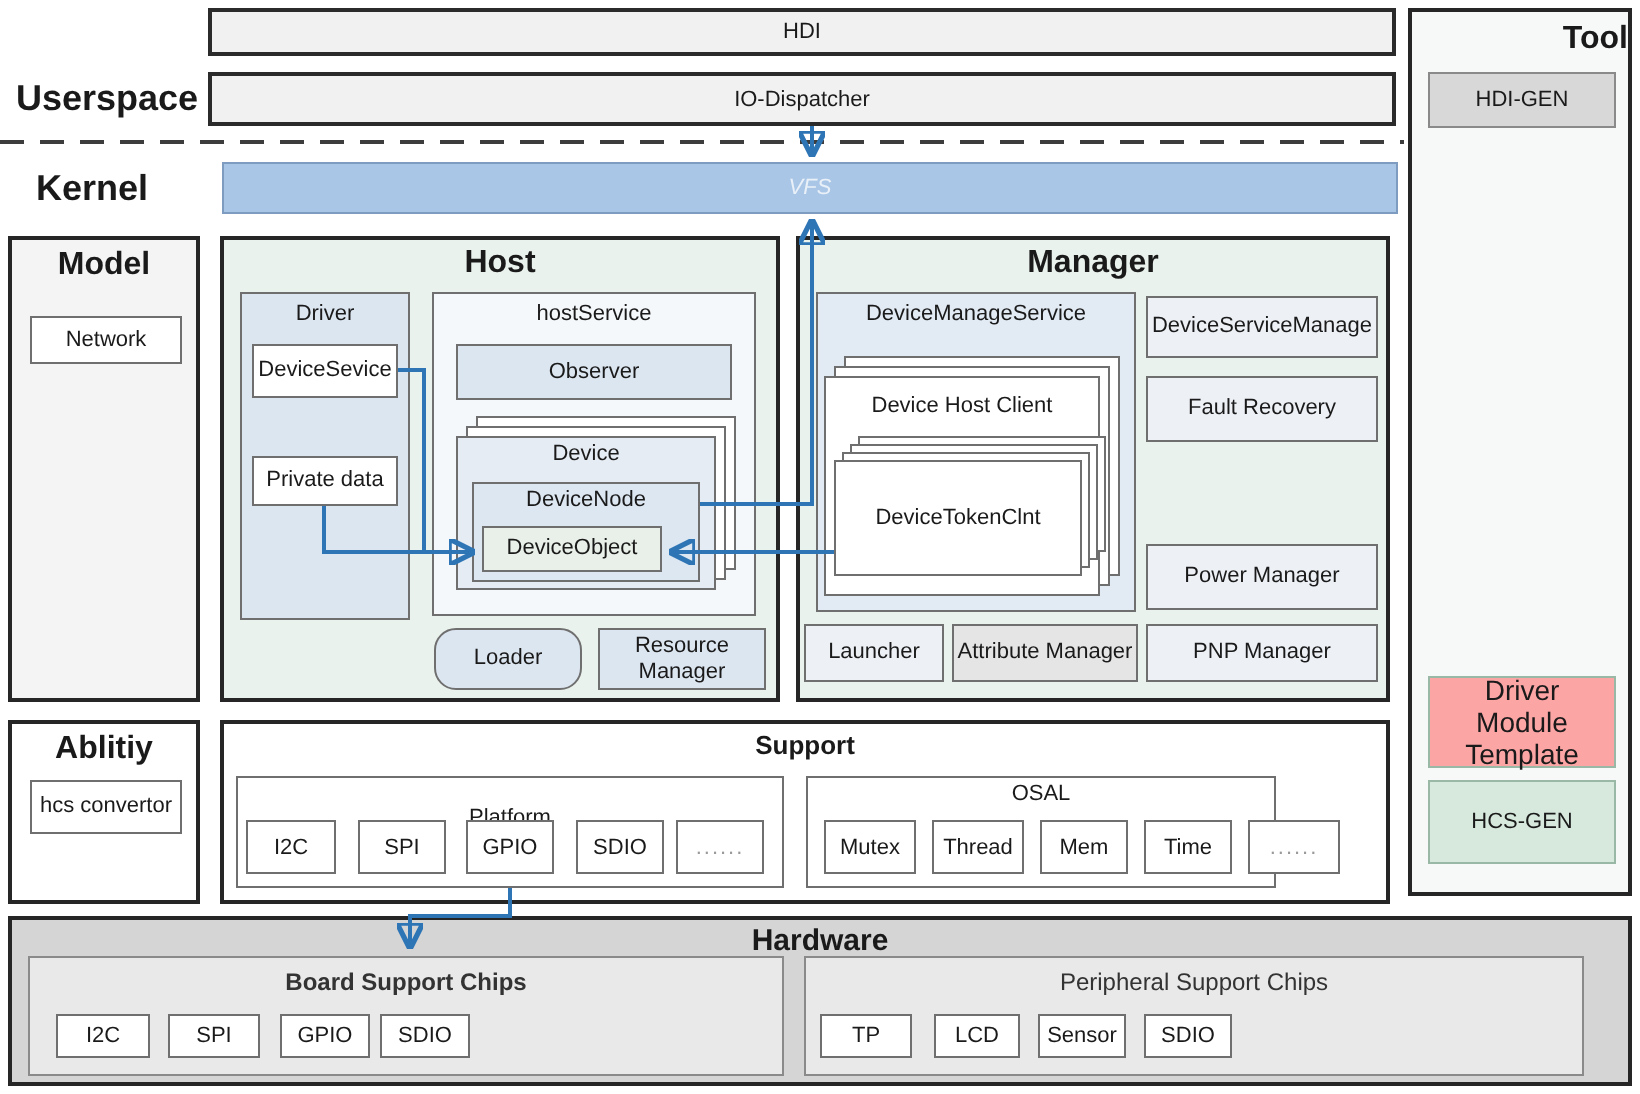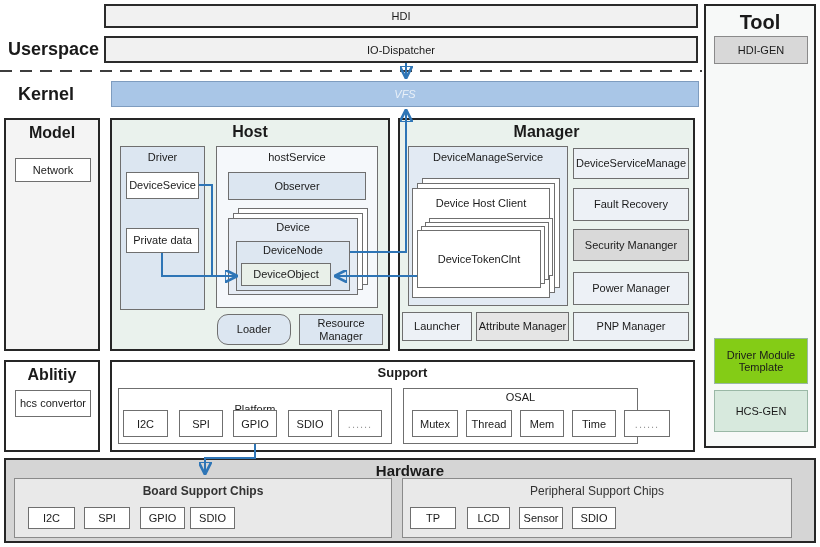--- a/index.html
+++ b/index.html
@@ -29,23 +29,23 @@
   <div class="abs side-label" style="left:18px;top:84px;">Kernel</div>
 
   <div class="abs center" style="left:104px;top:4px;width:594px;height:24px;background:#f1f1f1;border:2px solid #2b2b2b;font-size:11px;">HDI</div>
   <div class="abs center" style="left:104px;top:36px;width:594px;height:27px;background:#f1f1f1;border:2px solid #2b2b2b;font-size:11px;">IO-Dispatcher</div>
 
   <div class="abs" style="left:0;top:70px;width:702px;height:2px;background:repeating-linear-gradient(90deg,#3d3d3d 0 12px,transparent 12px 20px);"></div>
 
   <div class="abs center" style="left:111px;top:81px;width:588px;height:26px;background:#a9c6e7;border:1px solid #7e9cbf;color:#e9f0f8;font-size:11px;font-style:italic;">VFS</div>
 
   <div class="abs section" style="left:704px;top:4px;width:112px;height:444px;background:#f7f9f8;">
-    <div class="sec-title" style="top:5px;font-size:20px;">Tool</div>
+    <div class="sec-title" style="top:5px;font-size:16px;text-align:right;">Tool</div>
     <div class="abs center" style="left:8px;top:30px;width:94px;height:28px;background:#d8d8d8;border:1px solid #8a8a8a;font-size:11px;">HDI-GEN</div>
-    <div class="abs center" style="left:8px;top:332px;width:94px;height:46px;background:#84cc16;border:1px solid #9ab8a6;font-size:11px;padding:4px 6px;">Driver Module Template</div>
+    <div class="abs center" style="left:8px;top:332px;width:94px;height:46px;background:#fca5a5;border:1px solid #9ab8a6;font-size:14px;padding:4px 6px;">Driver Module Template</div>
     <div class="abs center" style="left:8px;top:384px;width:94px;height:42px;background:#d7e9dd;border:1px solid #9ab8a6;font-size:11px;">HCS-GEN</div>
   </div>
 
   <div class="abs section" style="left:4px;top:118px;width:96px;height:233px;background:#f4f4f4;">
     <div class="sec-title" style="top:4px;font-size:16px;">Model</div>
     <div class="abs box center" style="left:9px;top:38px;width:76px;height:24px;">Network</div>
   </div>
 
   <div class="abs section" style="left:110px;top:118px;width:280px;height:233px;background:#eaf2ed;">
     <div class="sec-title" style="top:3px;font-size:16px;">Host</div>
@@ -89,21 +89,20 @@
     <div class="sec-title" style="top:8px;font-weight:normal;font-size:11px;">Device Host Client</div>
   </div>
 
   <div class="abs ghost" style="left:429px;top:218px;width:124px;height:58px;"></div>
   <div class="abs ghost" style="left:425px;top:222px;width:124px;height:58px;"></div>
   <div class="abs ghost" style="left:421px;top:226px;width:124px;height:58px;"></div>
   <div class="abs box center" style="left:417px;top:230px;width:124px;height:58px;">DeviceTokenClnt</div>
 
   <div class="abs box center" style="left:573px;top:148px;width:116px;height:31px;background:#edf1f6;">DeviceServiceManage</div>
   <div class="abs box center" style="left:573px;top:188px;width:116px;height:33px;background:#edf1f6;">Fault Recovery</div>
-  <div class="abs box center" style="left:573px;top:229px;width:116px;height:32px;background:#d9d9d9;">Security Mananger</div>
   <div class="abs box center" style="left:573px;top:272px;width:116px;height:33px;background:#edf1f6;">Power Manager</div>
 
   <div class="abs box center" style="left:402px;top:312px;width:70px;height:29px;background:#edf1f6;">Launcher</div>
   <div class="abs box center" style="left:476px;top:312px;width:93px;height:29px;background:#e5e5e5;">Attribute Manager</div>
   <div class="abs box center" style="left:573px;top:312px;width:116px;height:29px;background:#edf1f6;">PNP Manager</div>
 
   <div class="abs section" style="left:4px;top:360px;width:96px;height:92px;background:#ffffff;">
     <div class="sec-title" style="top:4px;font-size:16px;">Ablitiy</div>
     <div class="abs box center" style="left:9px;top:28px;width:76px;height:27px;">hcs convertor</div>
   </div>

